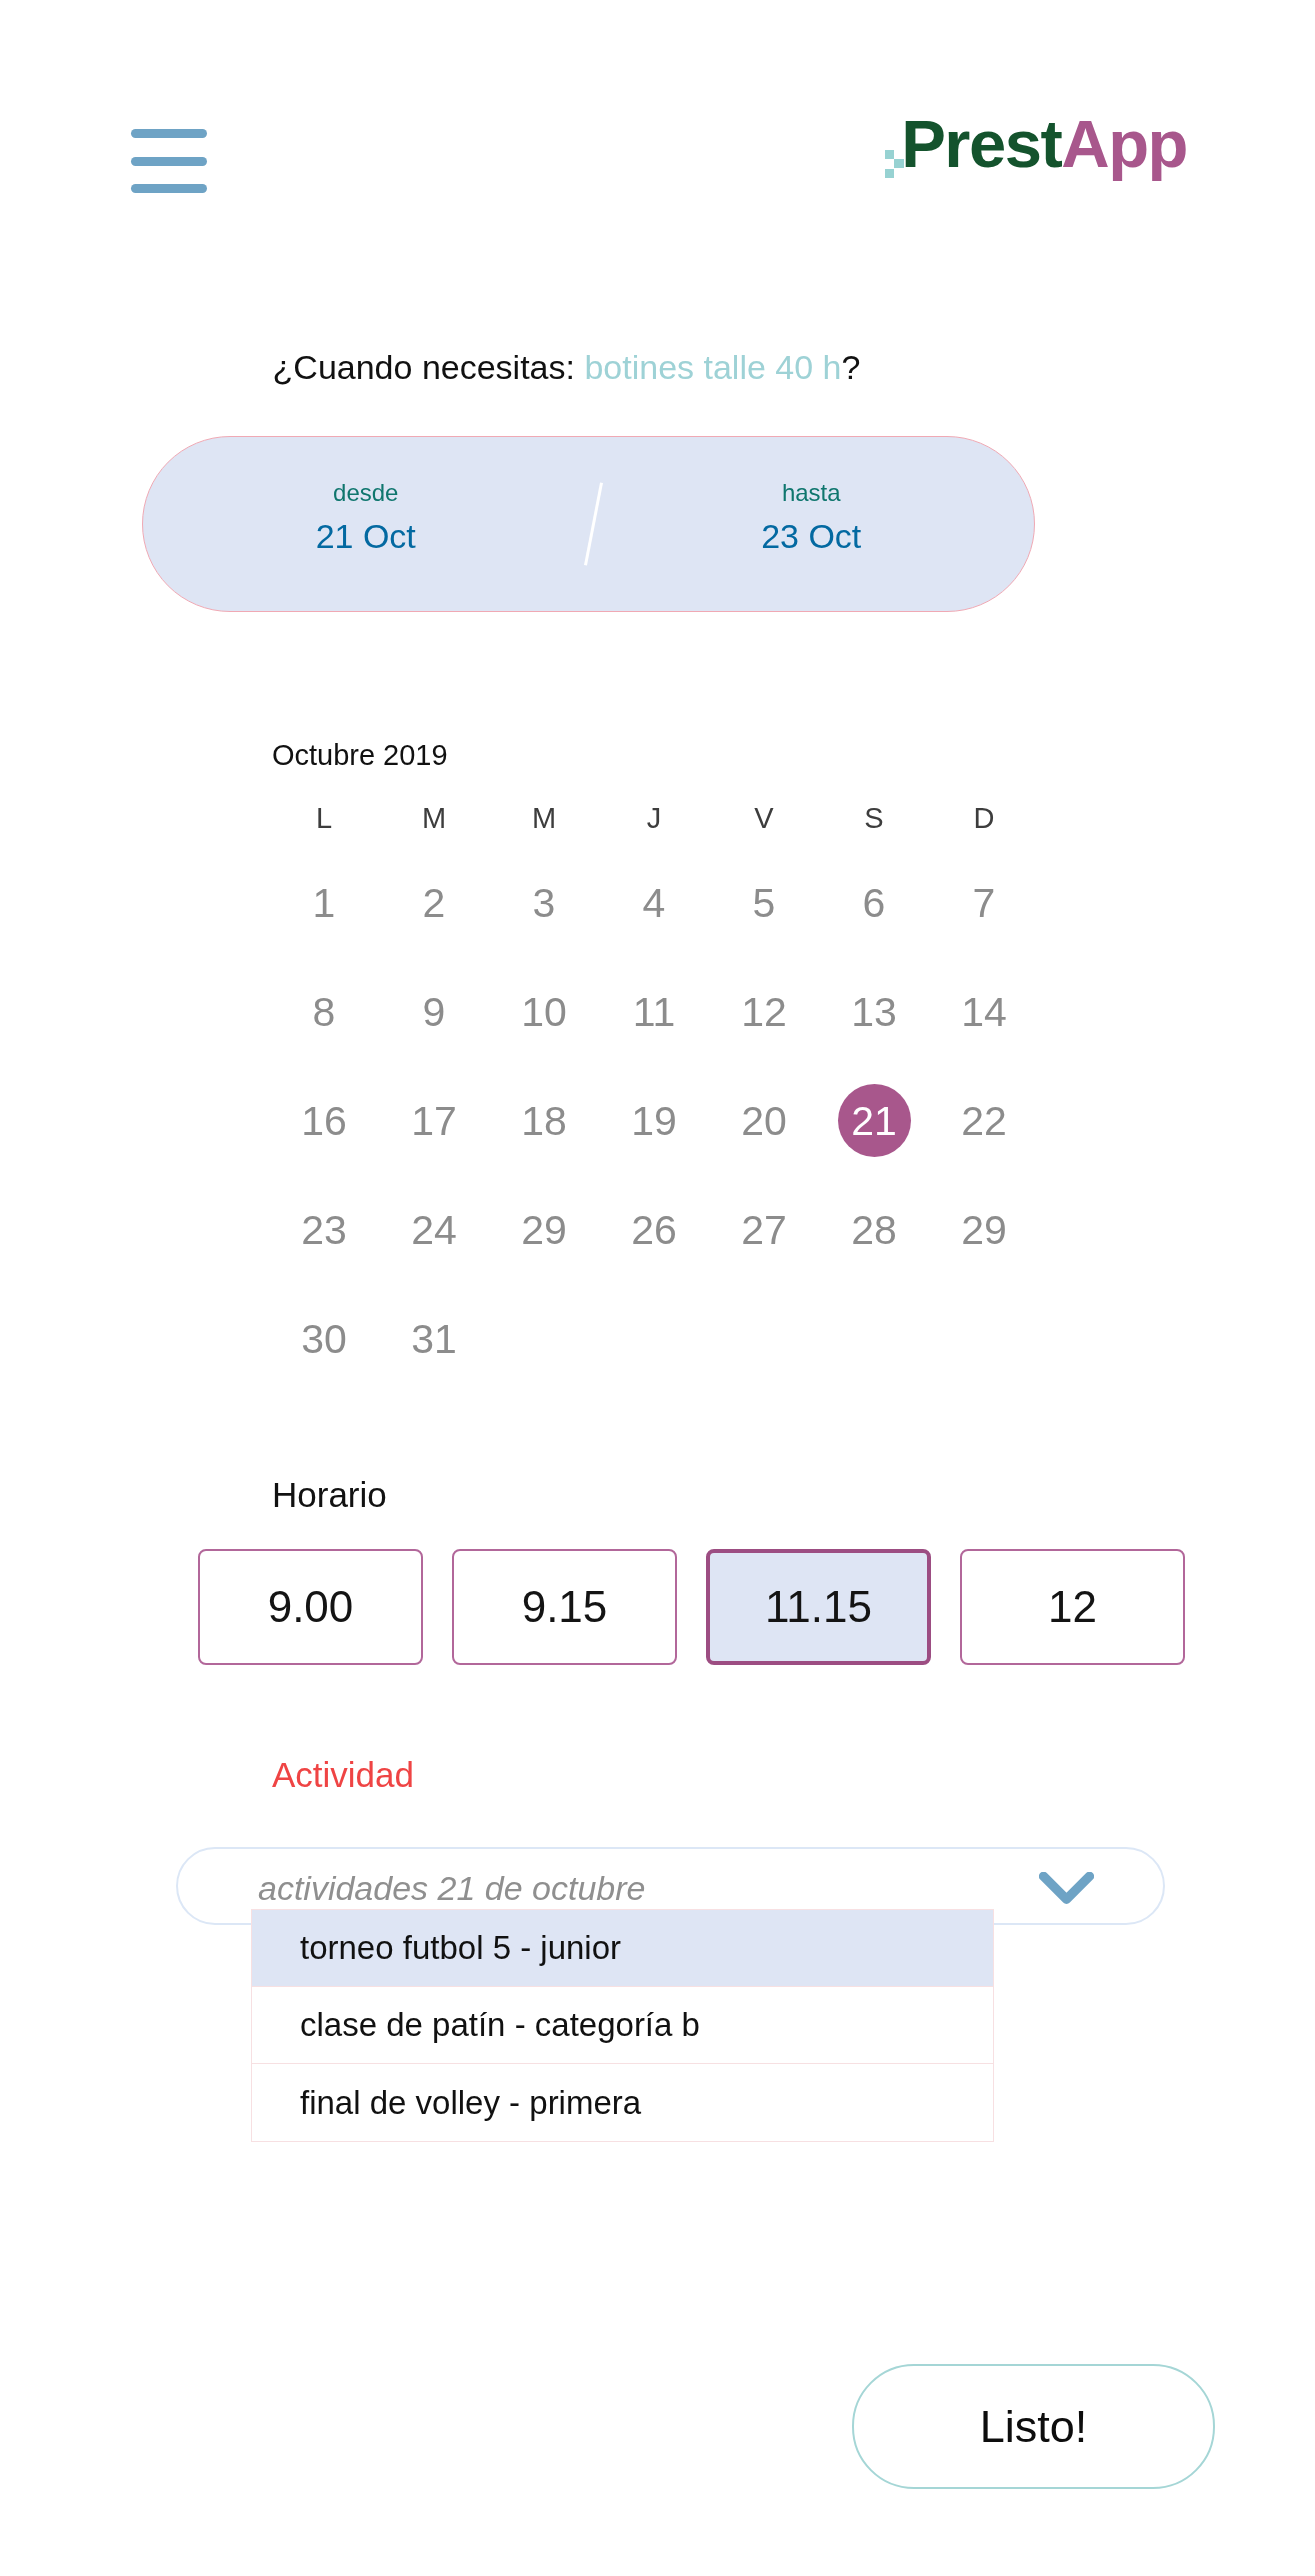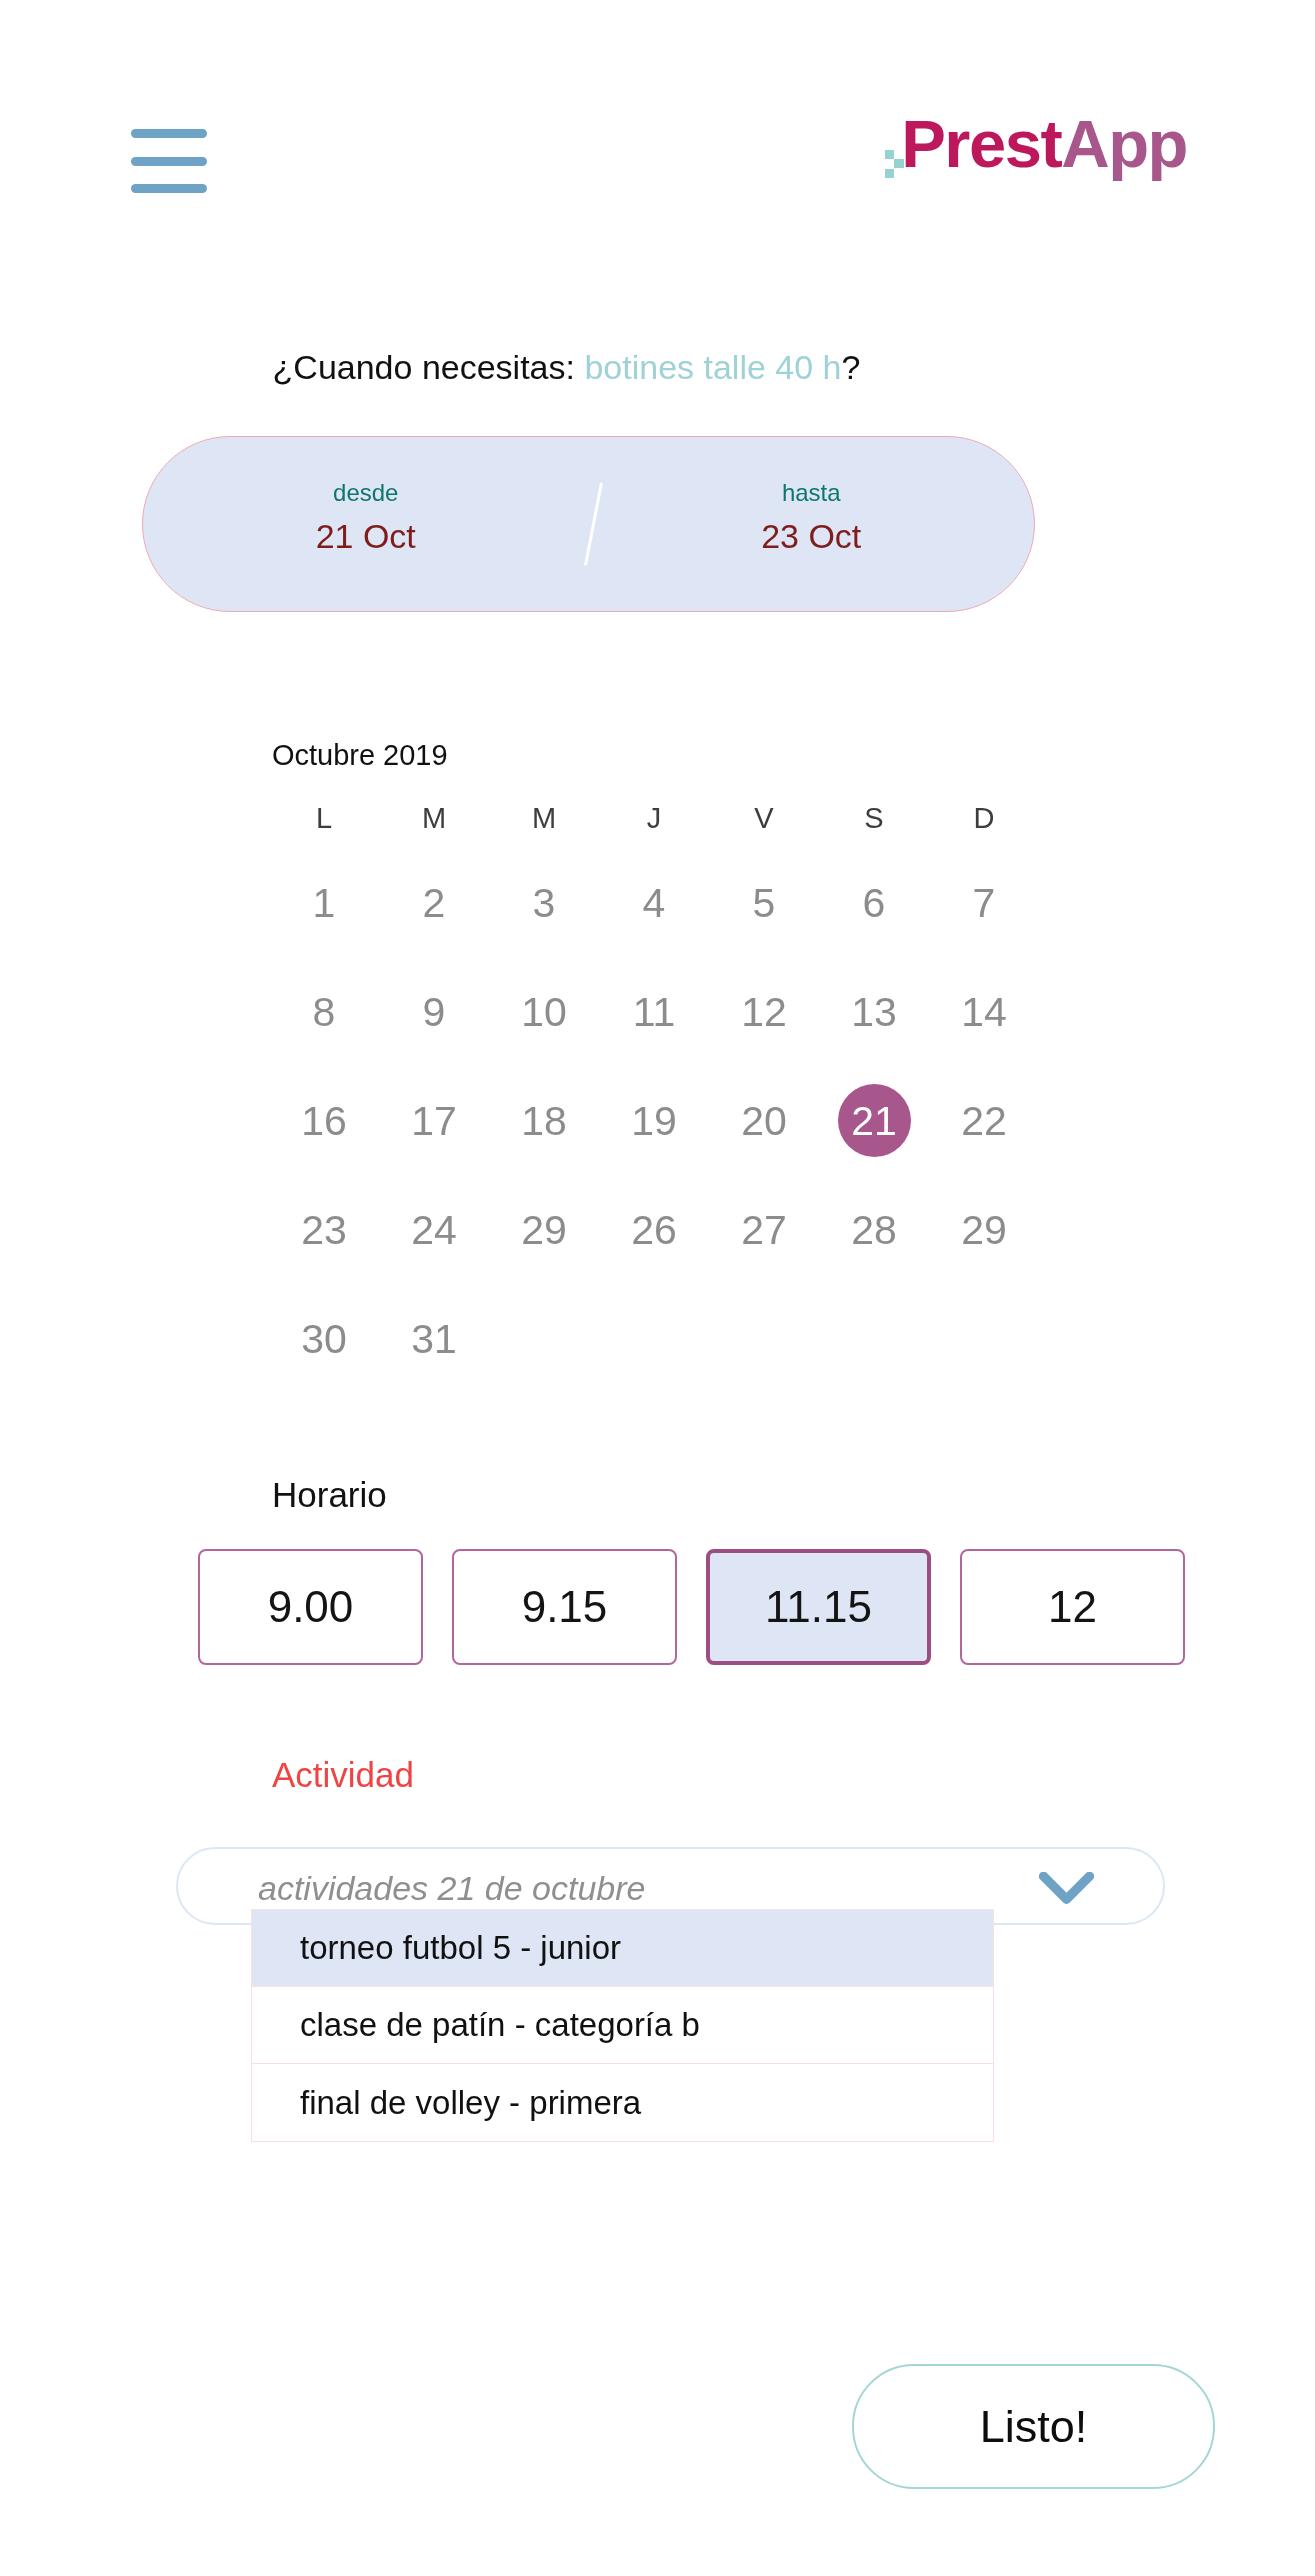--- a/index.html
+++ b/index.html
@@ -68,21 +68,21 @@
   #logo .logo-dots i.d1 { left: 0px;  top: 19px; }
   #logo .logo-dots i.d2 { left: 9.4px; top: 28px; }
   #logo .logo-dots i.d3 { left: 0px;  top: 38px; }
   #logo .logo-text {
     font-size: 67px;
     font-weight: 700;
     letter-spacing: -1.5px;
     line-height: 70px;
     white-space: nowrap;
   }
-  #logo .prest { color: #be185d; margin-top: 22px; }
+  #logo .prest { color: #14532d; margin-top: 22px; }
   #logo .app   { color: #a8578c; }
 
   
   #question {
     position: absolute;
     top: 345px;
     left: 0;
     width: 1133px;
     text-align: center;
     font-size: 34px;
@@ -114,21 +114,21 @@
   #date-range .half.right { left: 50%; }
   #date-range .lbl {
     font-size: 24px;
     line-height: 29px;
     color: #0f766e;
     margin-bottom: 8.7px;
   }
   #date-range .val {
     font-size: 34px;
     line-height: 41px;
-    color: #7f1d1d;
+    color: #0369a1;
   }
   #date-range .slash {
     position: absolute;
     left: 449px;
     top: 45px;
     width: 2.9px;
     height: 84px;
     background: #ffffff;
     transform: rotate(11deg);
     transform-origin: center;

